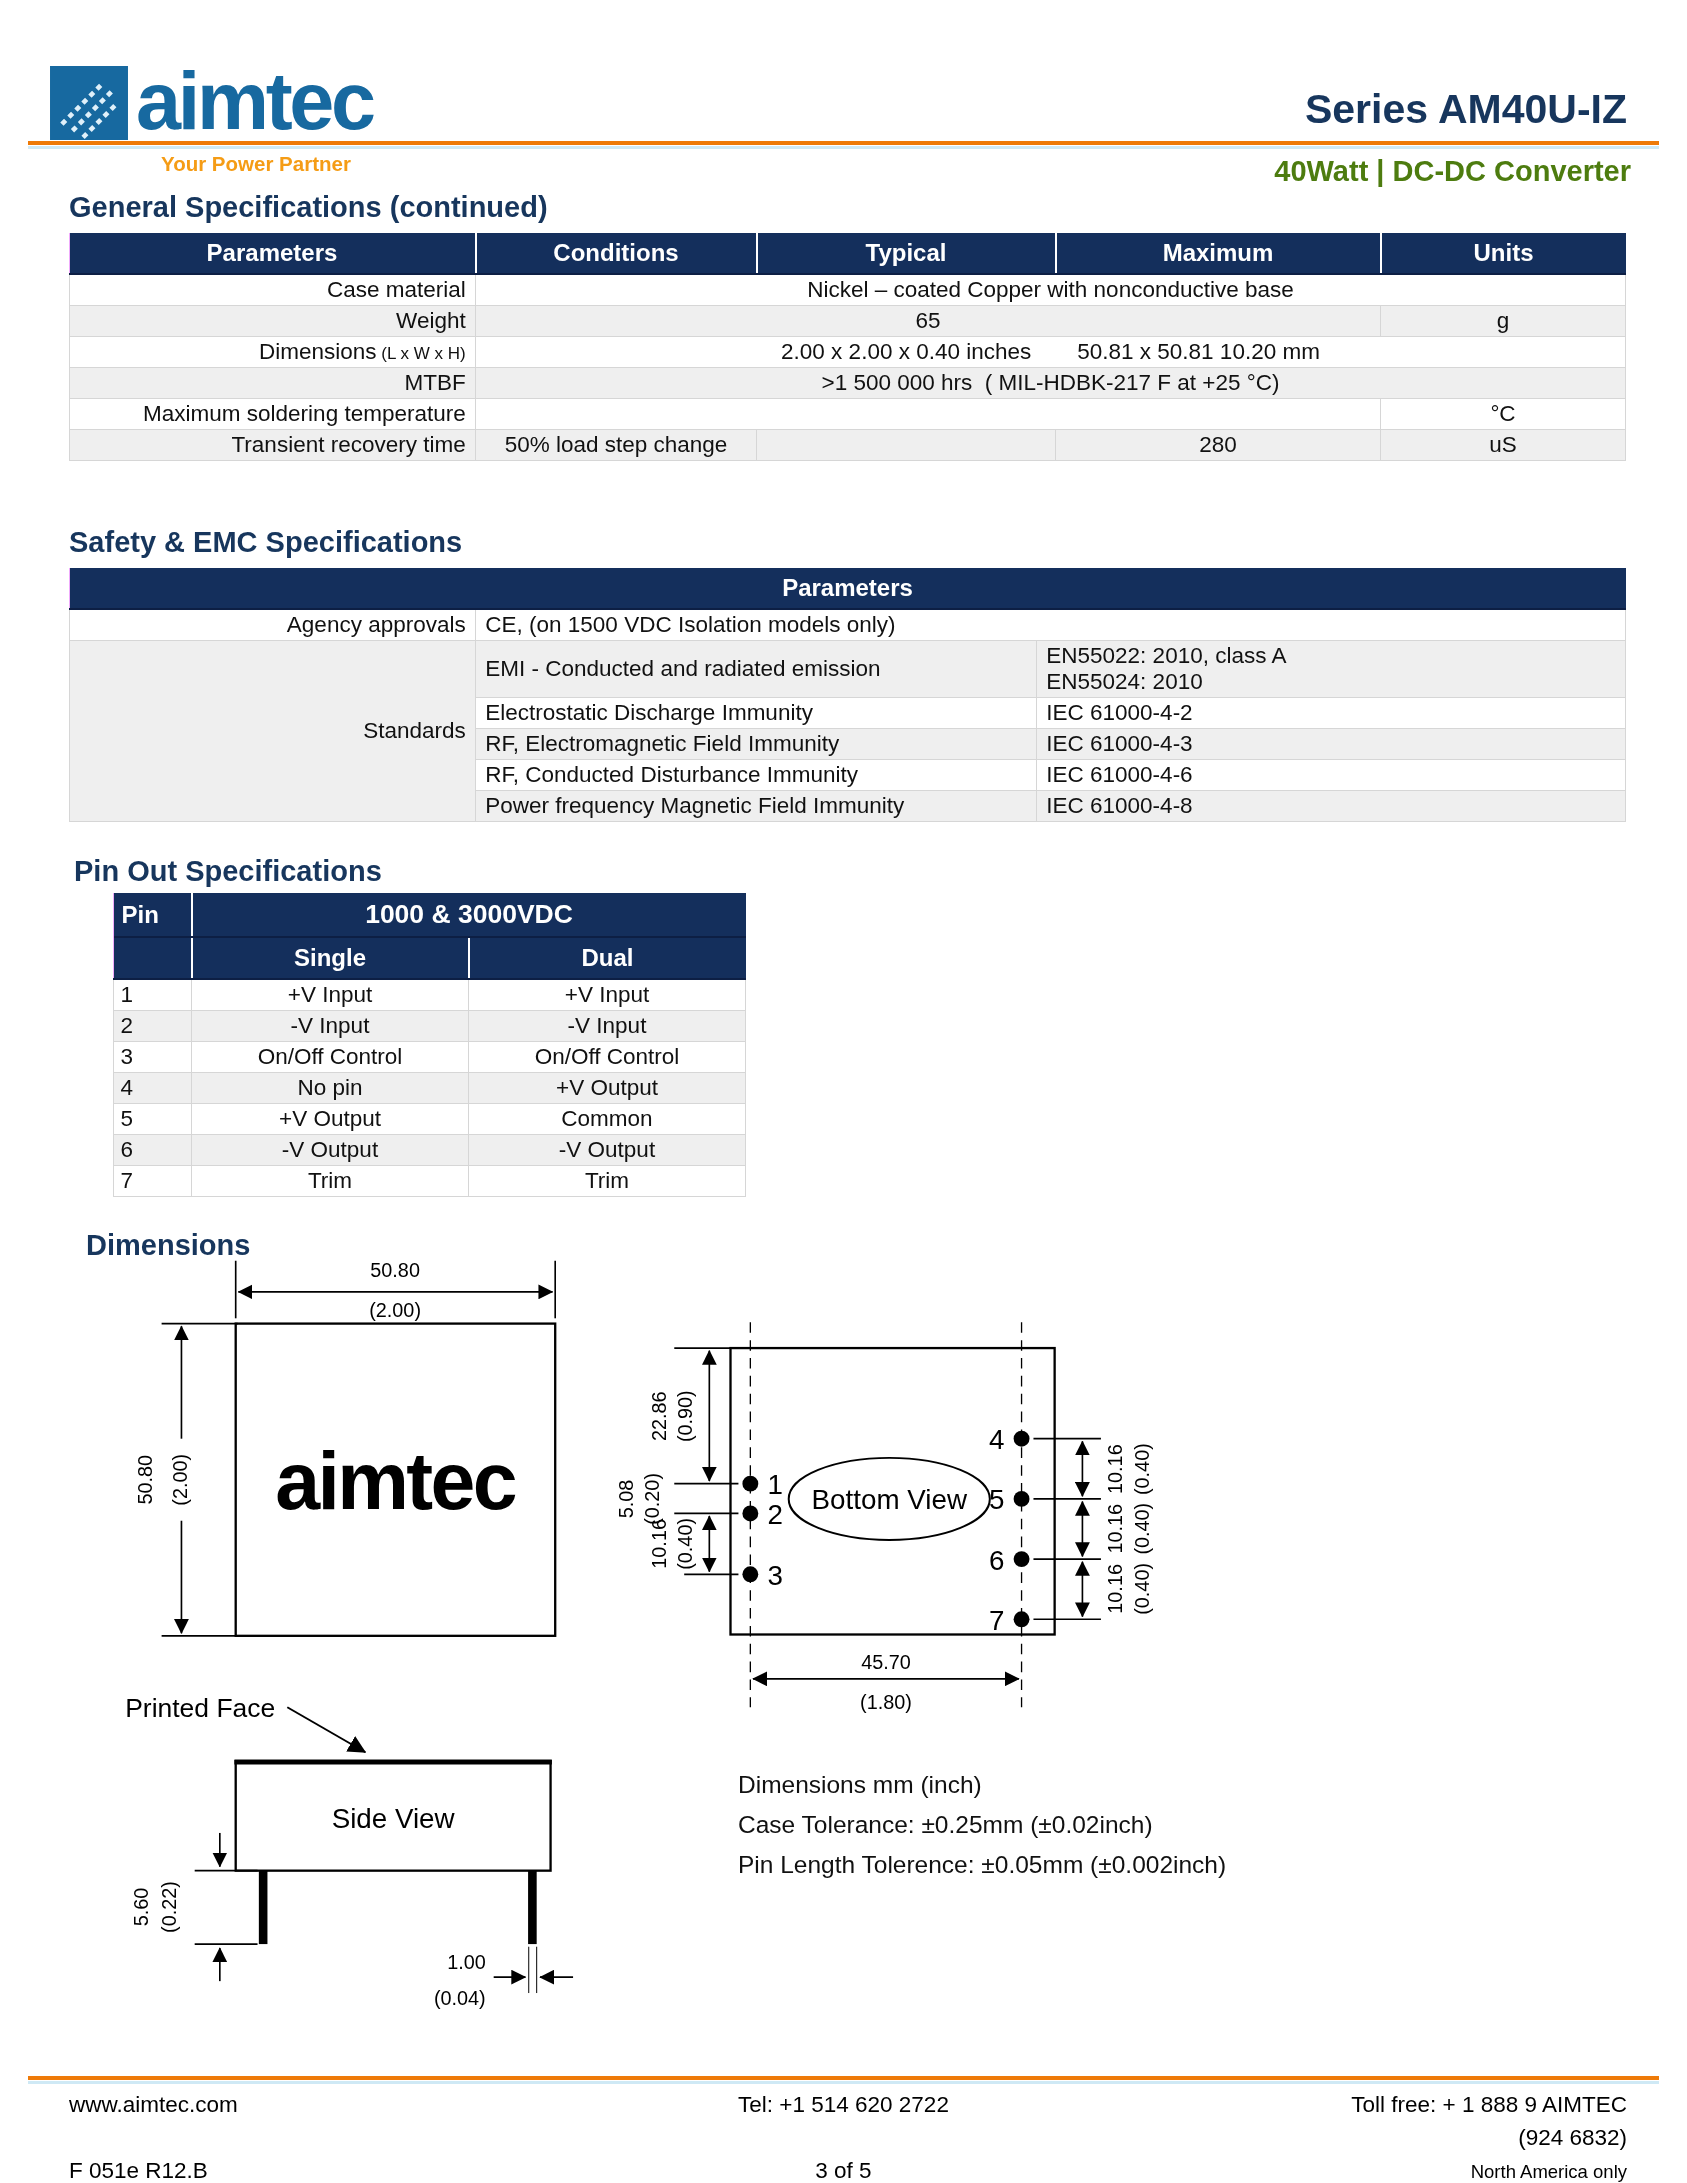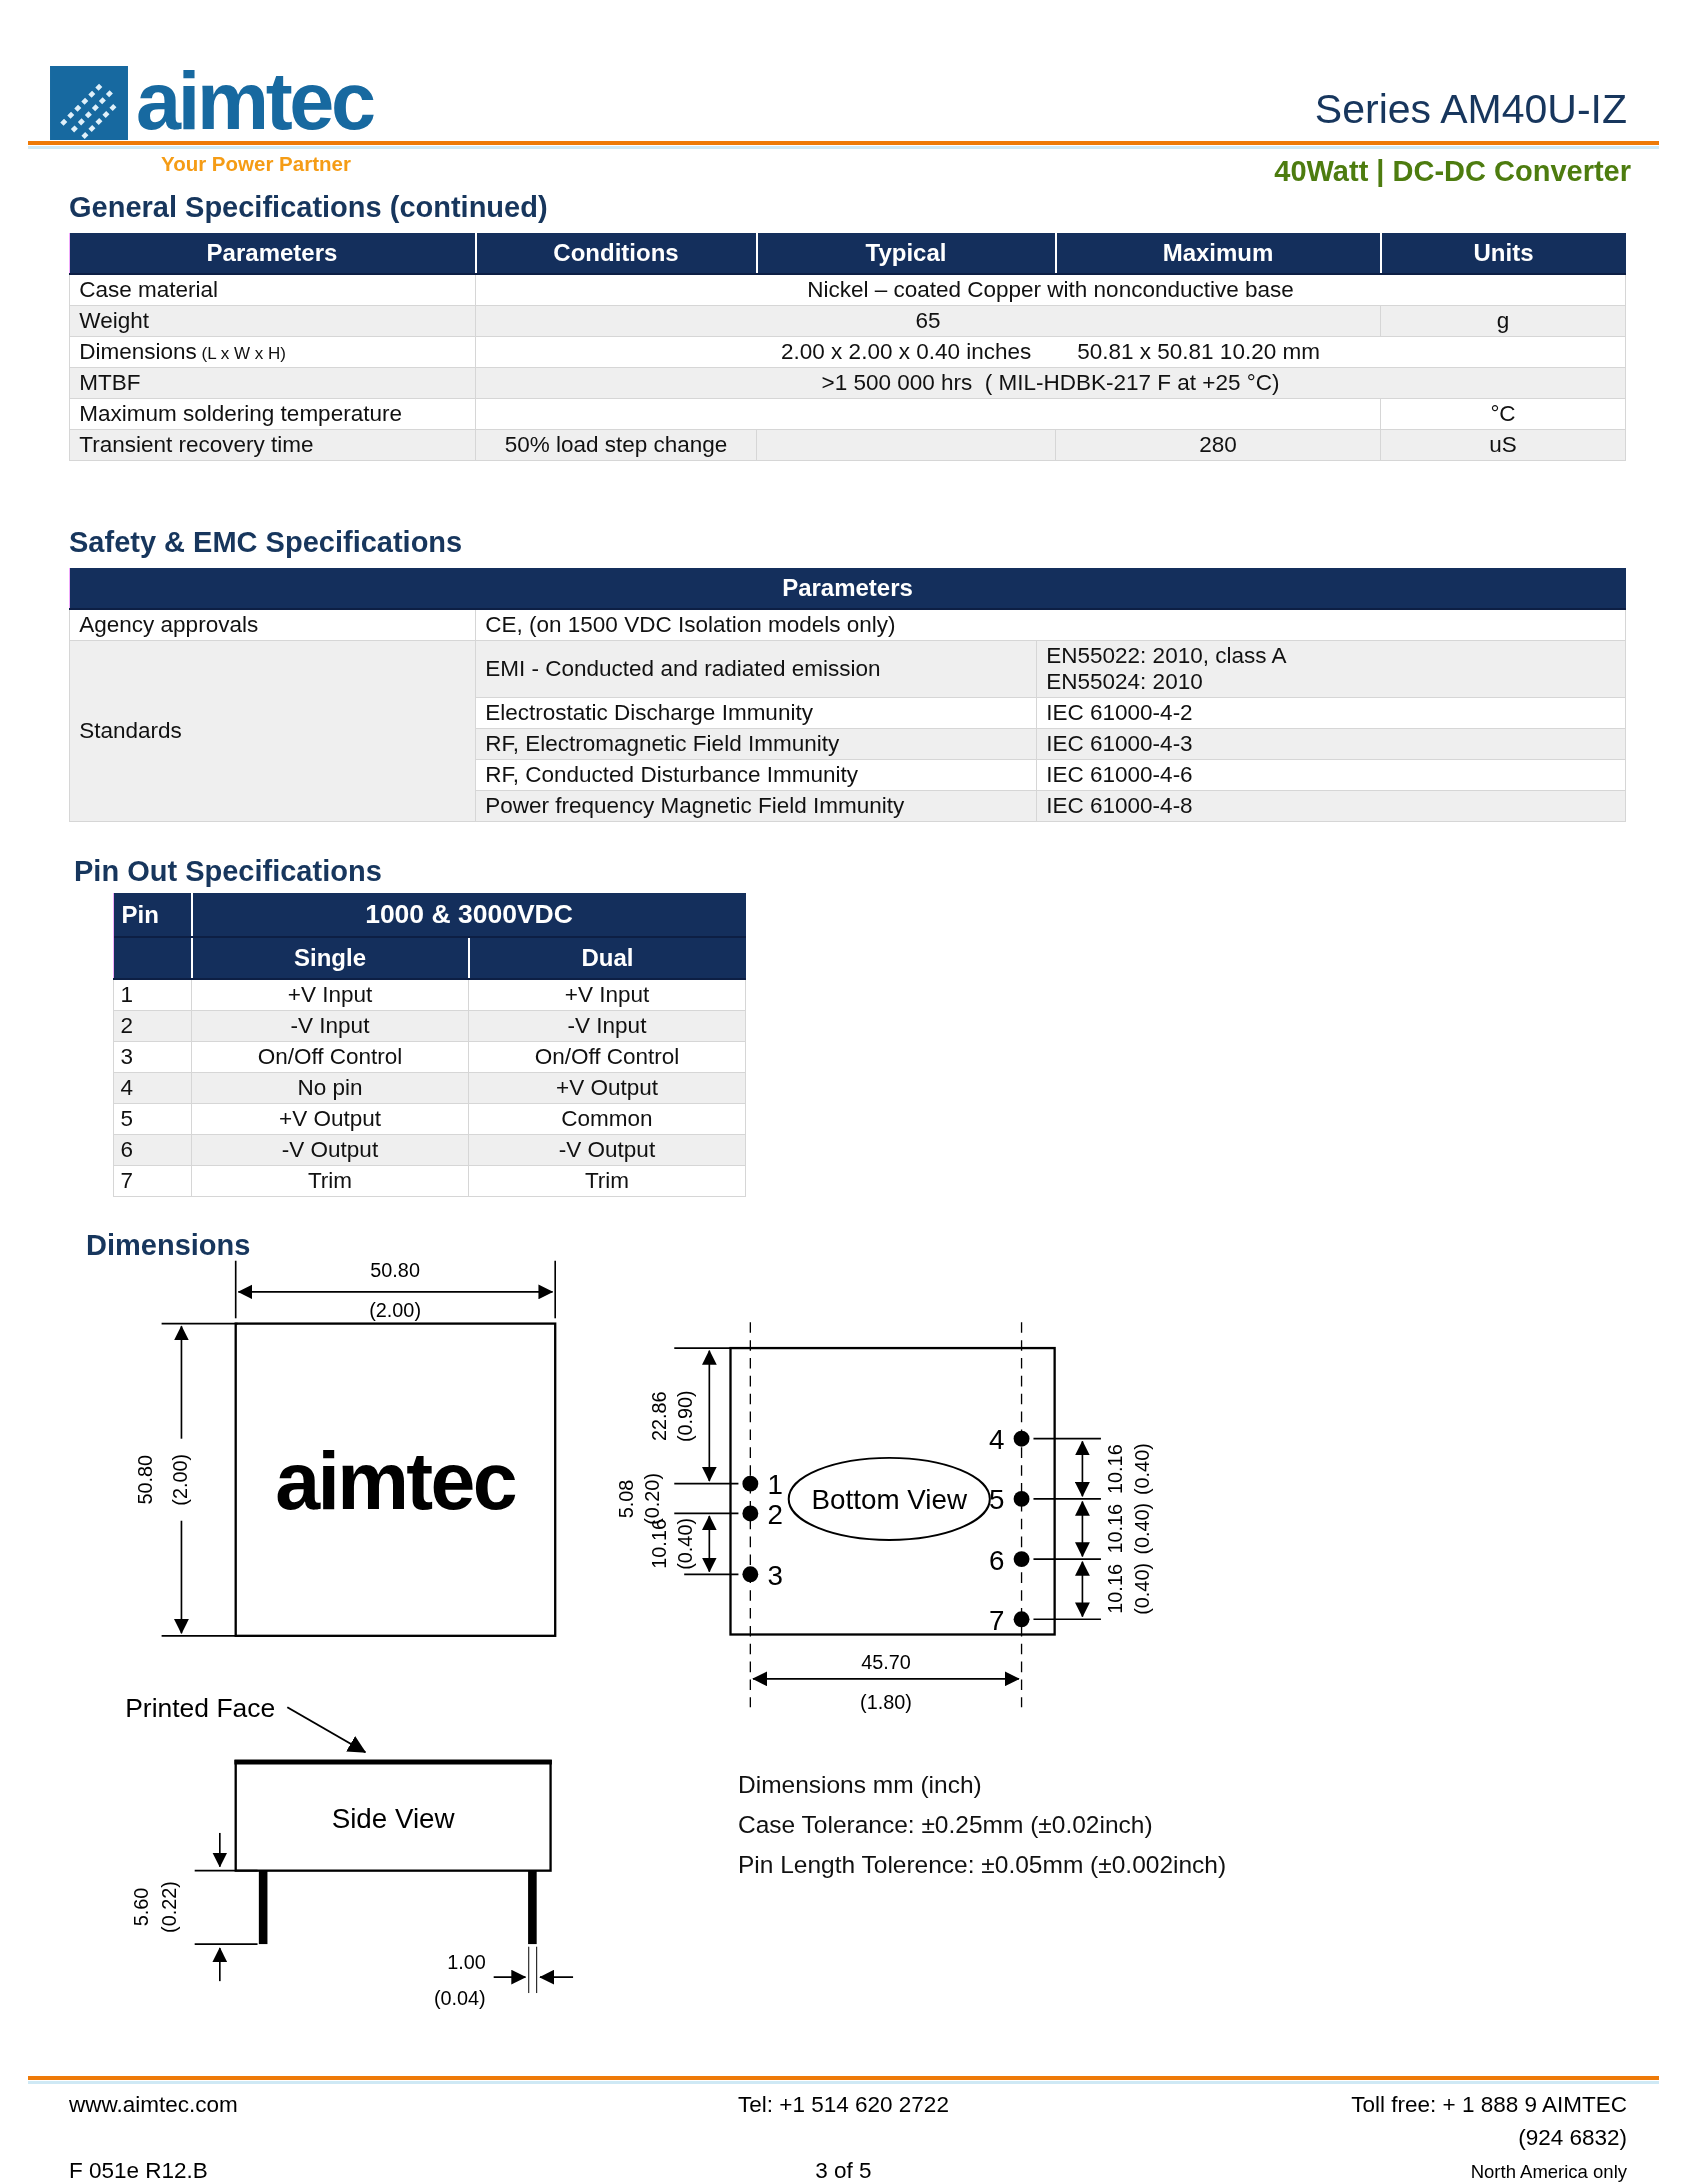--- a/index.html
+++ b/index.html
@@ -9,35 +9,35 @@
   
   .rule { position:absolute; left:28px; right:28px; }
   .rule .orange { height:4px; background:#EE7A08; }
   .rule .blue { height:2.6px; background:#CFE9F5; margin-top:1.3px; }
 
   
   .logo-icon { position:absolute; left:50px; top:66px; }
   .logo-text { position:absolute; left:136px; top:61px; font-size:81px; line-height:1;
                font-weight:bold; color:#1769A0; letter-spacing:-3.3px; }
   .tagline { position:absolute; left:161px; top:152px; font-size:20.5px; font-weight:bold; color:#F59C15; }
-  .series-title { position:absolute; right:60px; top:86px; font-size:41px; font-weight:normal; color:#17365D; }
+  .series-title { position:absolute; right:60px; top:86px; font-size:41px; font-weight:bold; color:#17365D; }
   .series-sub { position:absolute; right:56px; top:155px; font-size:29px; font-weight:bold; color:#4d7c0f; }
 
   h2.sec { position:absolute; font-size:29px; font-weight:bold; color:#17365D; white-space:nowrap; }
 
   
   table { border-collapse:collapse; table-layout:fixed; background:#f0abfc; }
   th { background:#142F5C; color:#fff; font-size:24px; font-weight:bold; text-align:center;
        padding:6px 4px; border-left:2px solid #fff; border-bottom:2px solid #0d1f44; }
   th:first-child { border-left:none; }
   td { border:0.7px solid #d6d6d6; font-size:22.5px; color:#111; padding:2px 9.3px; height:31px;
        vertical-align:middle; background:#fff; }
   tr.alt td { background:#efefef; }
   td.c { text-align:center; }
-  td.param { text-align:left; }
+  td.param { text-align:right; }
   span.note { font-size:17px; }
   span.pre { white-space:pre-wrap; }
   span.gap2 { margin-left:46px; }
   td.std-val, td.std-name { text-align:left; white-space:pre-line; }
   td.standards { background:#efefef; }
   .pin-table td.pincol { padding-left:6.6px; }
   .pin-table tbody tr:first-child td { border-top:2px solid #f0e5c9; }
   .pin-table th.sub { font-size:24px; }
 
   .gtab { position:absolute; left:69px; top:233px; width:1556px; }

